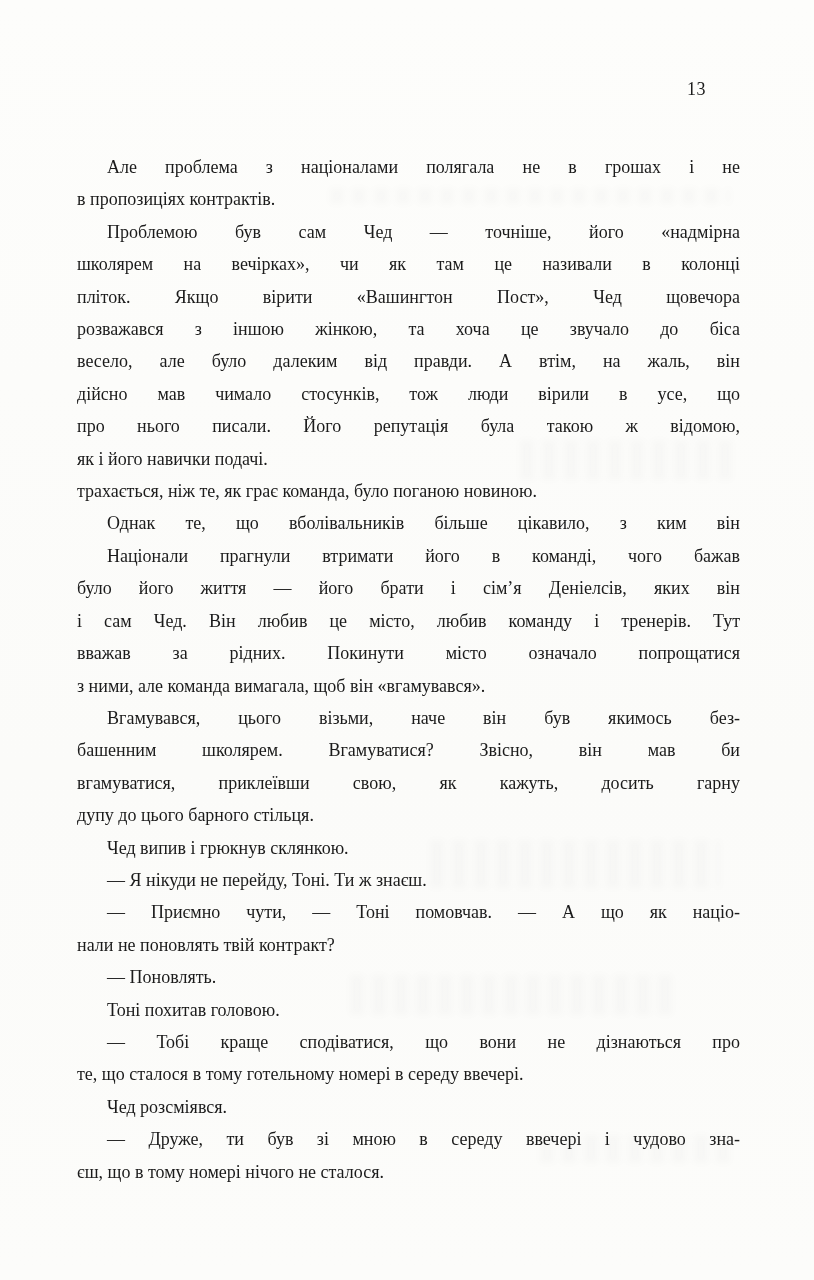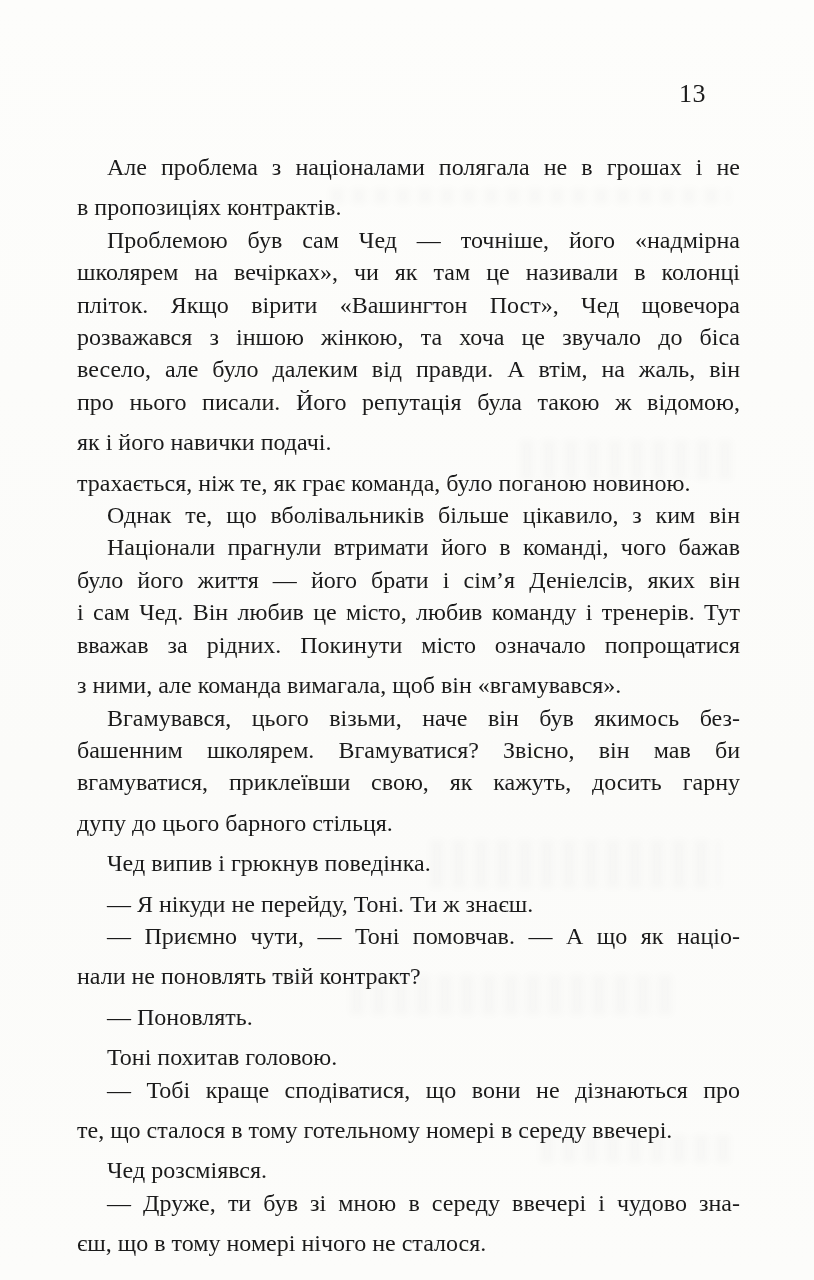--- a/index.html
+++ b/index.html
@@ -16,41 +16,41 @@
   }
   .book-page {
     position: absolute;
     inset: 0;
     background: linear-gradient(180deg, #fdfdfb 0%, #fbfbf9 60%, #fcfcfa 100%);
   }
   .page-number {
     position: absolute;
     top: 79px;
     right: 108px;
-    font-size: 26px;
+    font-size: 18px;
     color: #1c1c1c;
     letter-spacing: 0.5px;
   }
   .page-text {
     position: absolute;
     left: 77px;
     top: 151px;
     width: 663px;
-    font-size: 24px;
+    font-size: 18px;
     line-height: 32.4px;
     color: #1b1b1b;
   }
   .para { margin: 0; }
   .line {
     text-align: justify;
     text-align-last: justify;
     white-space: normal;
   }
   .line.para-first { padding-left: 30px; }
-  .line.para-last { text-align-last: left; margin-top: 8px; }
+  .line.para-last { text-align-last: left; }
   
   .scan-artifact {
     position: absolute;
     background: repeating-linear-gradient(
       90deg,
       rgba(120,120,125,0.55) 0 14px,
       rgba(120,120,125,0.0) 14px 22px
     );
     filter: blur(3px);
     opacity: 0.06;
@@ -78,20 +78,21 @@
       <div class="para">
         <div class="line para-first">Але проблема з націоналами полягала не в грошах і не</div>
         <div class="line para-last">в пропозиціях контрактів.</div>
       </div>
       <div class="para">
         <div class="line para-first">Проблемою був сам Чед — точніше, його «надмірна</div>
         <div class="line">школярем на вечірках», чи як там це називали в колонці</div>
         <div class="line">пліток. Якщо вірити «Вашингтон Пост», Чед щовечора</div>
         <div class="line">розважався з іншою жінкою, та хоча це звучало до біса</div>
         <div class="line">весело, але було далеким від правди. А втім, на жаль, він</div>
+        <div class="line">дійсно мав чимало стосунків, тож люди вірили в усе, що</div>
         <div class="line">про нього писали. Його репутація була такою ж відомою,</div>
         <div class="line para-last">як і його навички подачі.</div>
       </div>
       <div class="para">
         <div class="line para-last">трахається, ніж те, як грає команда, було поганою новиною.</div>
         <div class="line para-first">Однак те, що вболівальників більше цікавило, з ким він</div>
       </div>
       <div class="para">
         <div class="line para-first">Націонали прагнули втримати його в команді, чого бажав</div>
         <div class="line">було його життя — його брати і сім’я Деніелсів, яких він</div>
@@ -99,21 +100,21 @@
         <div class="line">вважав за рідних. Покинути місто означало попрощатися</div>
         <div class="line para-last">з ними, але команда вимагала, щоб він «вгамувався».</div>
       </div>
       <div class="para">
         <div class="line para-first">Вгамувався, цього візьми, наче він був якимось без-</div>
         <div class="line">башенним школярем. Вгамуватися? Звісно, він мав би</div>
         <div class="line">вгамуватися, приклеївши свою, як кажуть, досить гарну</div>
         <div class="line para-last">дупу до цього барного стільця.</div>
       </div>
       <div class="para">
-        <div class="line para-first para-last">Чед випив і грюкнув поведінка.</div>
+        <div class="line para-first para-last">Чед випив і грюкнув склянкою.</div>
       </div>
       <div class="para">
         <div class="line para-first para-last">— Я нікуди не перейду, Тоні. Ти ж знаєш.</div>
       </div>
       <div class="para">
         <div class="line para-first">— Приємно чути, — Тоні помовчав. — А що як націо-</div>
         <div class="line para-last">нали не поновлять твій контракт?</div>
       </div>
       <div class="para">
         <div class="line para-first para-last">— Поновлять.</div>

